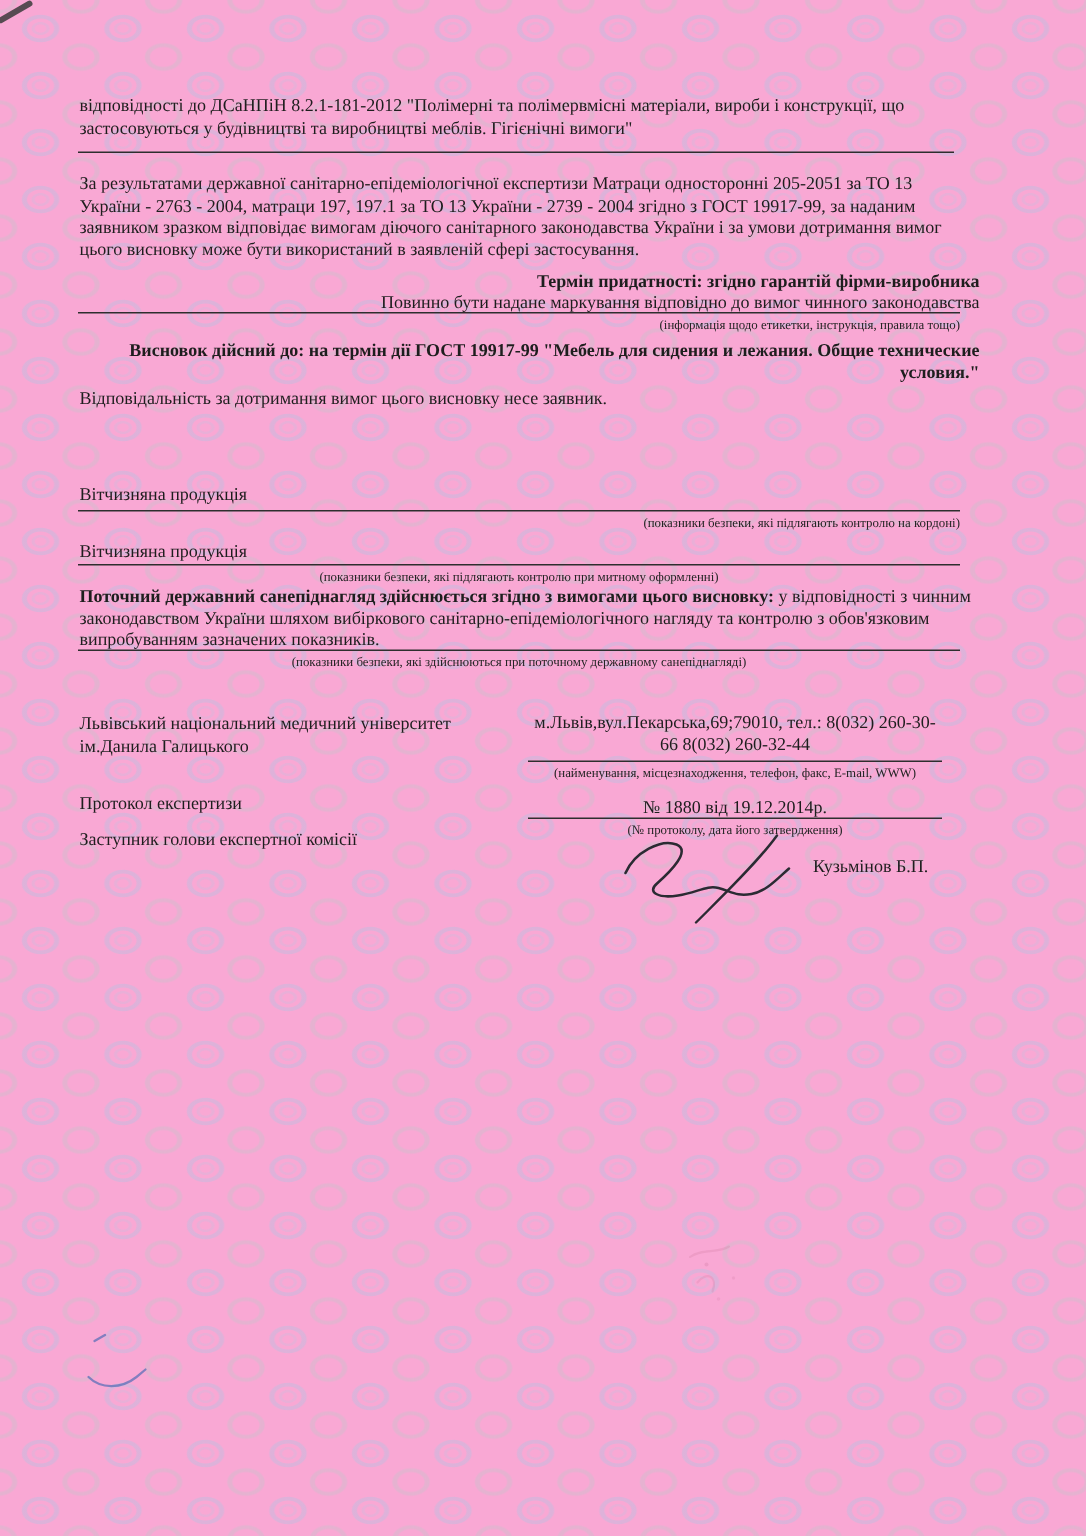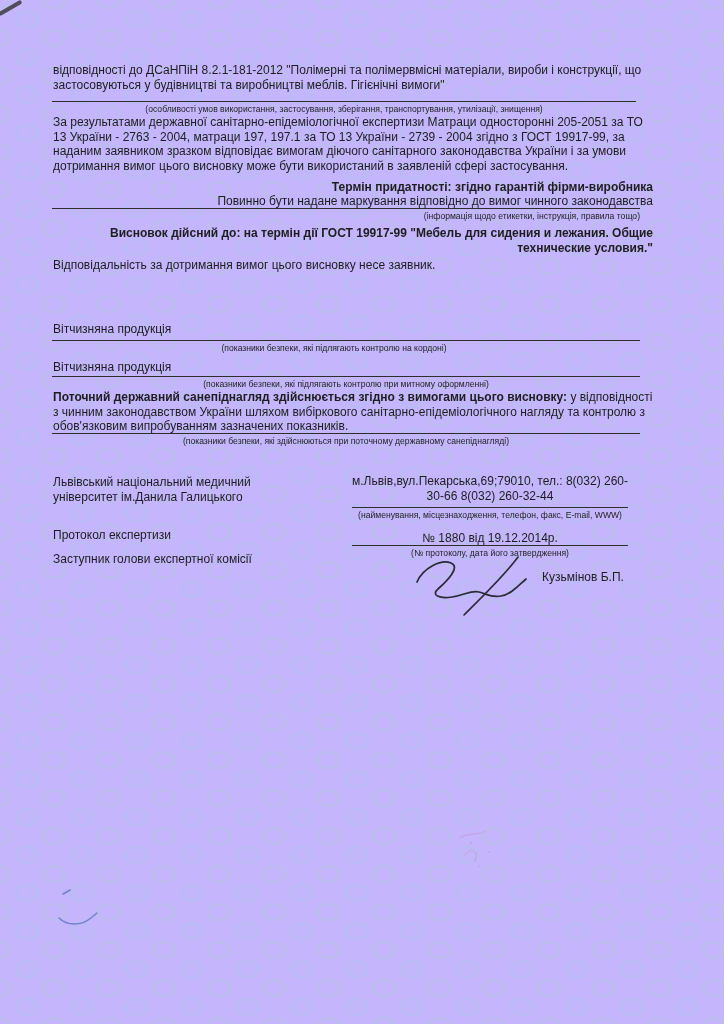--- a/index.html
+++ b/index.html
@@ -1,23 +1,23 @@
 <!DOCTYPE html>
 <html><head>
 <meta charset="utf-8">
 <style>
   html, body { margin: 0; padding: 0; background: #e9e9e9; }
   .page {
     position: relative;
     width: 724px;
     height: 1024px;
     margin: 0 auto;
-    background: #c4b5fd;
+    background: #f9a8d4;
     overflow: hidden;
-    font-family: Liberation Sans, sans-serif;
+    font-family: Liberation Serif, serif;
     color: #1e1e1e;
   }
   
   .watermark {
     position: absolute;
     inset: 0;
     background-image:
       radial-gradient(ellipse 15px 11px at 27px 19px,
         rgba(255,255,255,0) 58%, rgba(168,198,228,0.34) 63%,
         rgba(168,198,228,0.34) 80%, rgba(255,255,255,0) 86%),
@@ -44,38 +44,37 @@
 </style>
 </head>
 <body>
 
 <div class="page">
   <div class="watermark"></div>
   <div class="corner-fold"></div>
 
   <div class="t" style="left:53px; top:63px; width:590px;">відповідності до ДСаНПіН 8.2.1-181-2012 "Полімерні та полімервмісні матеріали, вироби і конструкції, що застосовуються у будівництві та виробництві меблів. Гігієнічні вимоги"</div>
   <div class="hr" style="left:52px; top:101px; width:584px;"></div>
-  <div class="cap" style="left:52px; top:104px; width:584px;">(особливості умов використання,  застосування, зберігання, транспортування, утилізації, знищення)</div>
 
   <div class="t" style="left:53px; top:115px; width:592px;">За результатами державної санітарно-епідеміологічної експертизи Матраци односторонні 205-2051  за ТО 13 України - 2763 - 2004, матраци 197, 197.1 за ТО 13 України - 2739 - 2004 згідно з ГОСТ 19917-99,  за наданим заявником зразком відповідає вимогам діючого санітарного законодавства України і за умови дотримання вимог цього висновку  може бути використаний в заявленій сфері застосування.</div>
 
   <div class="t b" style="left:53px; top:180px; width:600px;">Термін придатності: згідно гарантій фірми-виробника</div>
 
   <div class="t" style="left:53px; top:194px; width:600px;text-align:right;">Повинно бути надане маркування відповідно до вимог чинного законодавства</div>
   <div class="hr" style="left:52px; top:208px; width:588px;"></div>
   <div class="cap" style="left:52px; top:211px; width:588px;text-align:right;">(інформація щодо етикетки, інструкція, правила тощо)</div>
 
   <div class="t b" style="left:53px; top:226px; width:600px;">Висновок дійсний до: на термін дії ГОСТ 19917-99 "Мебель для сидения и лежания. Общие технические условия."</div>
 
   <div class="t" style="left:53px; top:258px; width:600px;">Відповідальність за дотримання вимог цього висновку несе заявник.</div>
 
 
   <div class="t" style="left:53px; top:322px; width:400px;">Вітчизняна продукція</div>
   <div class="hr" style="left:52px; top:340px; width:588px;"></div>
-  <div class="cap" style="left:40px; top:343px; width:588px;">(показники безпеки, які підлягають контролю на кордоні)</div>
+  <div class="cap" style="left:52px; top:343px; width:588px;text-align:right;">(показники безпеки, які підлягають контролю на кордоні)</div>
 
   <div class="t" style="left:53px; top:360px; width:400px;">Вітчизняна продукція</div>
   <div class="hr" style="left:52px; top:376px; width:588px;"></div>
   <div class="cap" style="left:52px; top:379px; width:588px;">(показники безпеки, які підлягають контролю при митному оформленні)</div>
 
   <div class="t" style="left:53px; top:390px; width:606px;">
     <span class="b">Поточний державний санепіднагляд здійснюється згідно з вимогами цього висновку:</span><span> у відповідності з чинним законодавством України шляхом вибіркового санітарно-епідеміологічного нагляду та контролю з обов'язковим випробуванням зазначених показників.</span>
   </div>
   <div class="hr" style="left:52px; top:433px; width:588px;"></div>
   <div class="cap" style="left:52px; top:436px; width:588px;">(показники безпеки, які здійснюються при поточному державному санепіднагляді)</div>

